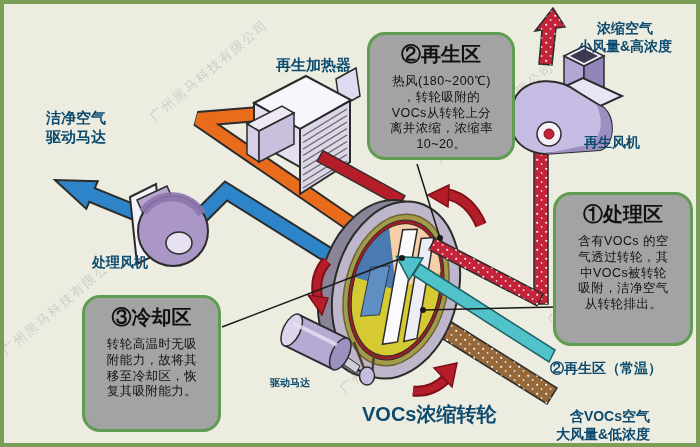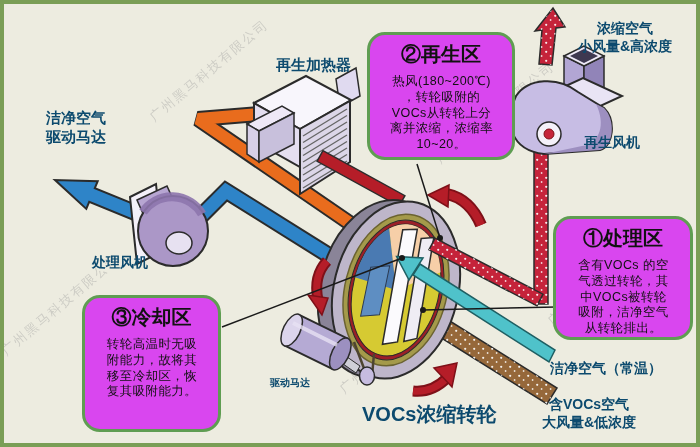--- a/index.html
+++ b/index.html
@@ -1,20 +1,20 @@
 <!DOCTYPE html>
 <html><head>
 <meta charset="utf-8">
 <style>
   html,body{margin:0;padding:0;background:#fff;font-family:"Liberation Sans",sans-serif;}
   #stage{position:relative;width:700px;height:447px;box-sizing:border-box;
          border:4px solid #7a9e56;background:#edece0;overflow:hidden;}
   svg{position:absolute;left:0;top:0;}
   .lbl{position:absolute;font-weight:bold;color:#0c4a6e;white-space:pre-line;line-height:1.25;}
-  .zone{position:absolute;box-sizing:border-box;background:#d946ef;border:3px solid #5f9d52;
+  .zone{position:absolute;box-sizing:border-box;background:#a3a3a3;border:3px solid #5f9d52;
         border-radius:18px;text-align:left;}
   .zone .zt{font-size:20px;font-weight:bold;color:#111;text-align:center;margin-top:6px;}
   .zone .zb{font-size:12.5px;color:#111;margin:6px 10px 0 11px;white-space:pre-line;
             line-height:1.26;letter-spacing:.4px;text-align:center;}
   .wm{position:absolute;color:#9a9a9a;opacity:.38;font-size:13px;letter-spacing:2px;
       transform:rotate(-40deg);transform-origin:0 0;white-space:nowrap;}
 </style>
 </head>
 <body>
 
@@ -160,21 +160,21 @@
   </svg>
 
   <div class="zone" style="left:363px;top:28px;width:148px;height:128px">
     <div class="zt">②再生区</div>
     <div class="zb">热风(180~200℃)
 ，转轮吸附的
 VOCs从转轮上分
 离并浓缩，浓缩率
 10~20。</div>
   </div>
-  <div class="zone" style="left:549px;top:212px;width:140px;height:124px">
+  <div class="zone" style="left:549px;top:188px;width:140px;height:154px">
     <div class="zt">①处理区</div>
     <div class="zb">含有VOCs 的空
 气透过转轮，其
 中VOCs被转轮
 吸附，洁净空气
 从转轮排出。</div>
   </div>
   <div class="zone" style="left:78px;top:291px;width:139px;height:137px">
     <div class="zt">③冷却区</div>
     <div class="zb">转轮高温时无吸
@@ -182,20 +182,20 @@
 移至冷却区，恢
 复其吸附能力。</div>
   </div>
 
   <div class="lbl" style="left:272px;top:52px;font-size:15px">再生加热器</div>
   <div class="lbl" style="left:42px;top:105px;font-size:15px">洁净空气
 驱动马达</div>
   <div class="lbl" style="left:88px;top:250px;font-size:14px">处理风机</div>
   <div class="lbl" style="left:266px;top:373px;font-size:10px">驱动马达</div>
   <div class="lbl" style="left:358px;top:398px;font-size:20px">VOCs浓缩转轮</div>
-  <div class="lbl" style="left:524px;top:392px;font-size:14px;width:122px;text-align:center">含VOCs空气
+  <div class="lbl" style="left:524px;top:404px;font-size:14px;width:122px;text-align:right">含VOCs空气
 大风量&amp;低浓度</div>
-  <div class="lbl" style="left:546px;top:356px;font-size:14px">洁净空气（常温）</div>
+  <div class="lbl" style="left:546px;top:356px;font-size:14px">②再生区（常温）</div>
   <div class="lbl" style="left:580px;top:130px;font-size:14px">再生风机</div>
   <div class="lbl" style="left:556px;top:16px;font-size:14px;width:130px;text-align:center">浓缩空气
 小风量&amp;高浓度</div>
 
 </div>
 
 </body></html>

